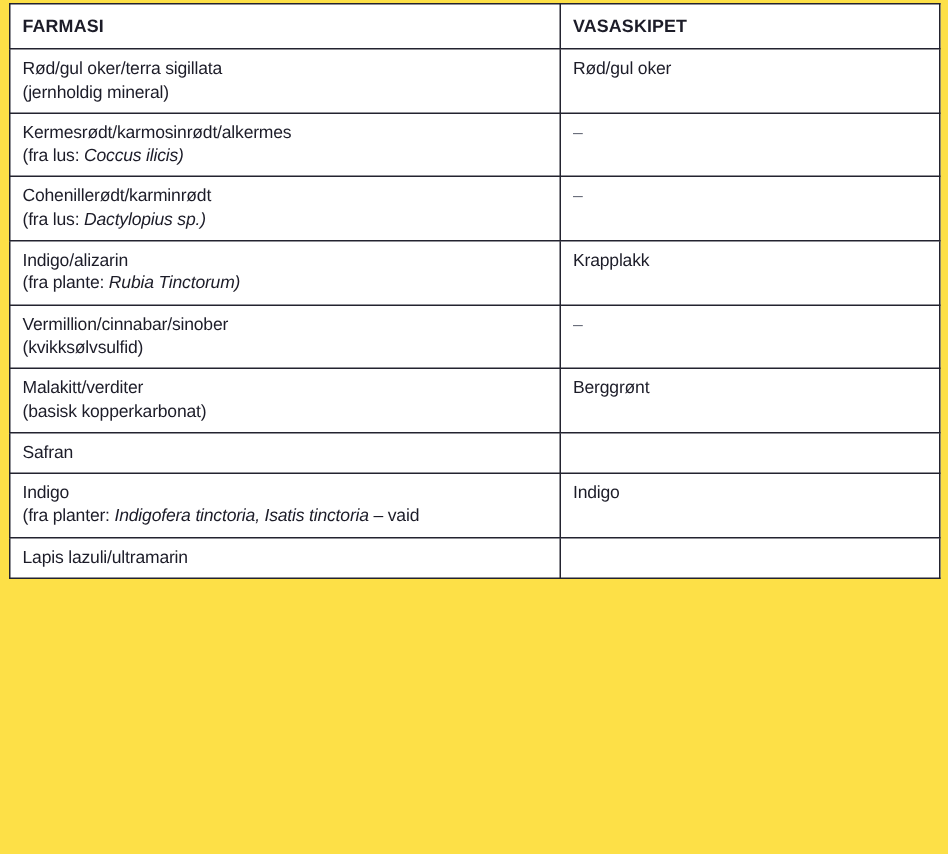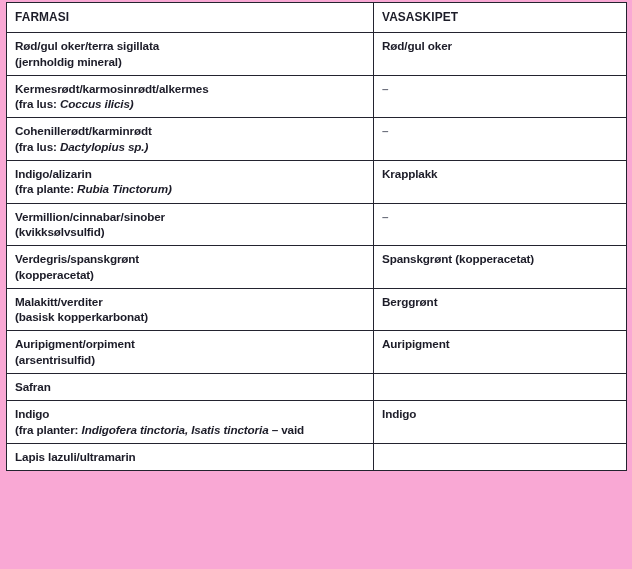--- a/index.html
+++ b/index.html
@@ -11,21 +11,21 @@
     width: 632px;
     height: 569px;
     font-family: "Liberation Sans", sans-serif;
     color: #1c1c28;
     overflow: hidden;
   }
   .page {
     position: relative;
     width: 632px;
     height: 569px;
-    background: #f9a8d4;
+    background: #fde047;
   }
   table.pigment-table {
     position: absolute;
     left: 6px;
     top: 2px;
     width: 620px;
     border-collapse: collapse;
     table-layout: fixed;
     border: 1.6px solid #1c1c28;
     background: #ffffff;
@@ -47,21 +47,20 @@
   }
   table.pigment-table thead th {
     font-weight: bold;
     font-size: 11.9px;
     padding-top: 7px;
     padding-bottom: 7px;
     letter-spacing: 0.1px;
   }
   table.pigment-table tbody td {
     height: 14px;
-    font-weight: bold;
   }
   .cell-line {
     display: block;
     white-space: nowrap;
   }
   .cell-line .sci {
     font-style: italic;
     text-align: center;
   }
   .dash {
@@ -125,43 +124,25 @@
         </tr>
         <tr>
           <td>
             <span class="cell-line">Vermillion/cinnabar/sinober</span>
             <span class="cell-line"><span>(kvikksølvsulfid)</span></span>
           </td>
           <td><span class="dash">–</span></td>
         </tr>
         <tr>
           <td>
-            <span class="cell-line">Verdegris/spanskgrønt</span>
-            <span class="cell-line"><span>(kopperacetat)</span></span>
-          </td>
-          <td>
-            <span class="cell-line">Spanskgrønt (kopperacetat)</span>
-          </td>
-        </tr>
-        <tr>
-          <td>
             <span class="cell-line">Malakitt/verditer</span>
             <span class="cell-line"><span>(basisk kopperkarbonat)</span></span>
           </td>
           <td>
             <span class="cell-line">Berggrønt</span>
-          </td>
-        </tr>
-        <tr>
-          <td>
-            <span class="cell-line">Auripigment/orpiment</span>
-            <span class="cell-line"><span>(arsentrisulfid)</span></span>
-          </td>
-          <td>
-            <span class="cell-line">Auripigment</span>
           </td>
         </tr>
         <tr>
           <td>
             <span class="cell-line">Safran</span>
           </td>
           <td>
             <span class="empty-cell"></span>
           </td>
         </tr>

